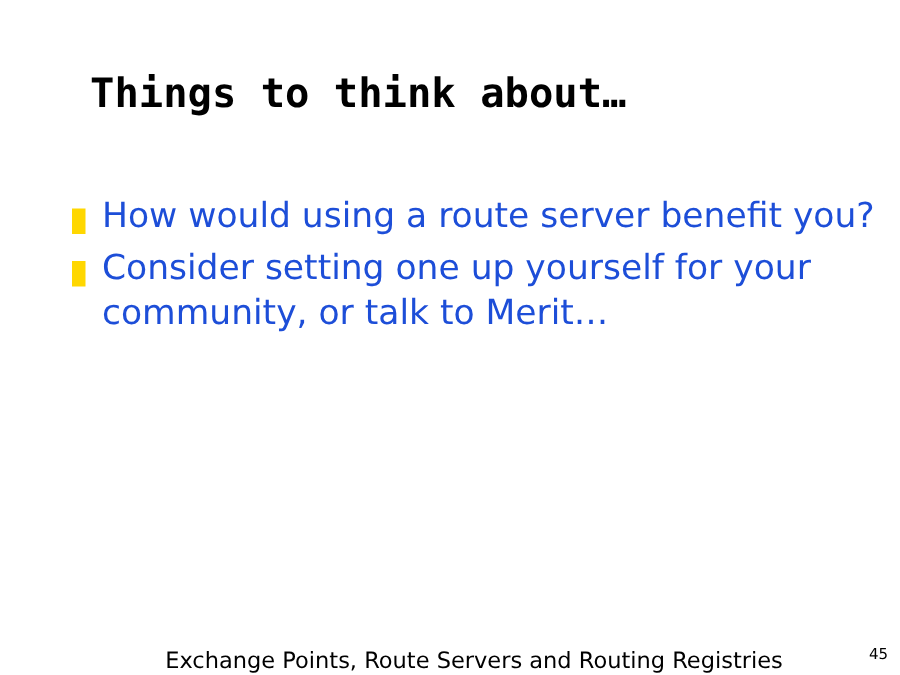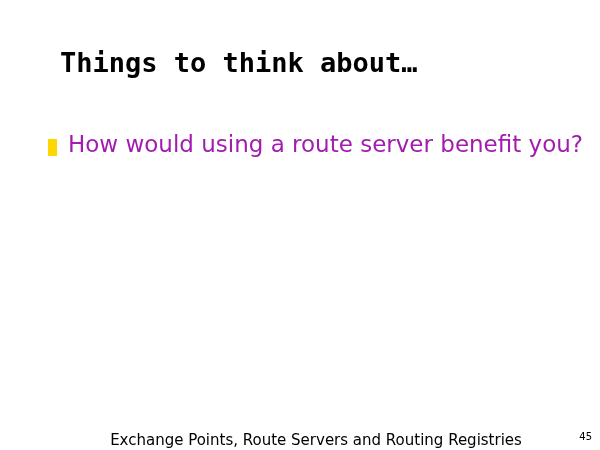--- a/index.html
+++ b/index.html
@@ -49,21 +49,21 @@
     width: 9px;
     height: 17px;
     background: #ffd700;
     margin-top: 9px;
     margin-right: 11px;
   }
   .bullet-text {
     flex: 1 1 auto;
     font-family: "DejaVu Sans", sans-serif;
     font-size: 23px;
-    color: #a21caf;
+    color: #1d4ed8;
     line-height: 1.28;
   }
   .footer {
     position: absolute;
     left: 0;
     top: 431px;
     width: 600px;
     height: 18px;
   }
   .footer-text {
@@ -92,20 +92,24 @@
 
   <div class="slide-title">Things to think about…</div>
 
   <div class="bullets">
 
     <div class="bullet-row">
       <span class="bullet-marker"></span>
       <span class="bullet-text">How would using a route server benefit you?</span>
     </div>
 
+    <div class="bullet-row">
+      <span class="bullet-marker"></span>
+      <span class="bullet-text">Consider setting one up yourself for your community, or talk to Merit…</span>
+    </div>
 
   </div>
 
   <div class="footer">
     <div class="footer-text">Exchange Points, Route Servers and Routing Registries</div>
     <div class="footer-page">45</div>
   </div>
 
 </div>
 

